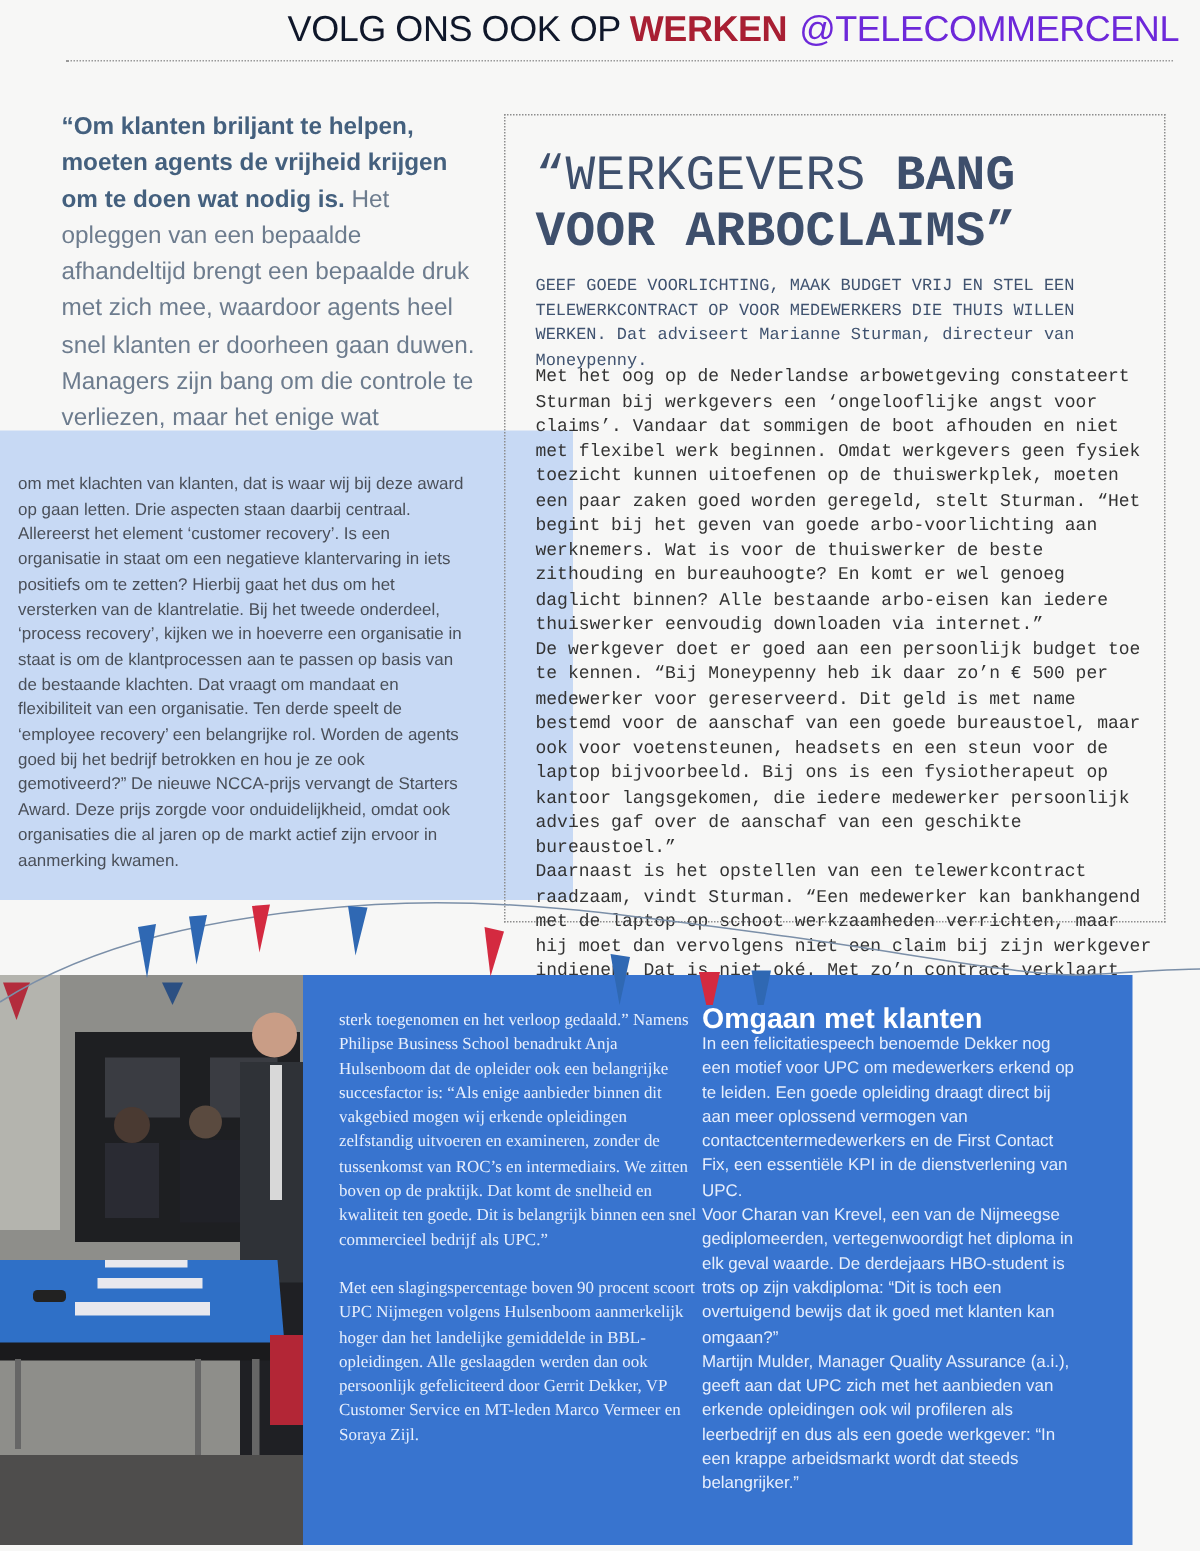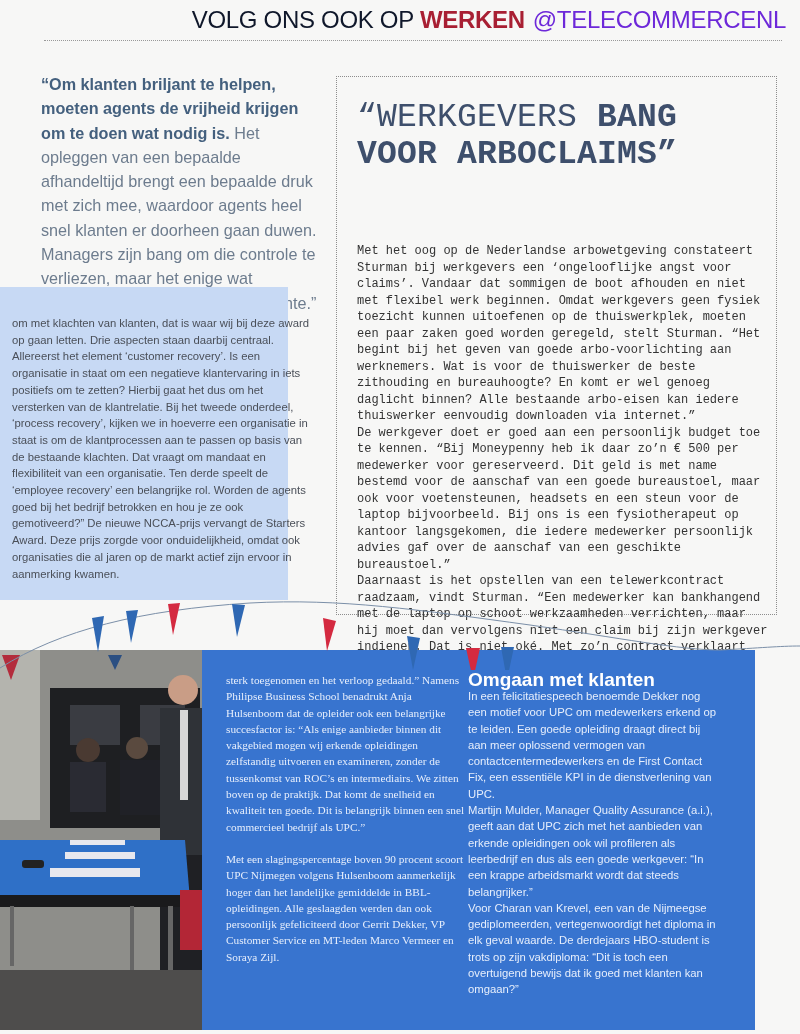--- a/index.html
+++ b/index.html
@@ -25,21 +25,21 @@
 
   
   .pull-quote {
     position:absolute; left:41px; top:72px; width:280px;
     font-size:16.2px; line-height:24.3px; color:#6d7c8e;
   }
   .pull-quote b { color:#44607e; font-weight:700; }
 
   
   .light-box {
-    position:absolute; left:0; top:287px; width:288px; height:313px;
+    position:absolute; left:0; top:287px; width:382px; height:313px;
     background:#c7d9f4;
   }
   .light-box p {
     margin:0; position:absolute; left:12px; top:28px; width:300px;
     font-size:11.3px; line-height:16.7px; color:#4a4f58;
   }
 
   
   .article {
     position:absolute; left:336px; top:76px; width:441px; height:539px;
@@ -99,20 +99,21 @@
 <div class="pull-quote">
   <b>“Om klanten briljant te helpen, moeten agents de vrijheid krijgen om te doen wat nodig is.</b><span> Het opleggen van een bepaalde afhandeltijd brengt een bepaalde druk met zich mee, waardoor agents heel snel klanten er doorheen gaan duwen. Managers zijn bang om die controle te verliezen, maar het enige wat medewerkers nodig hebben is ruimte.”</span>
 </div>
 
 <div class="light-box">
   <p>om met klachten van klanten, dat is waar wij bij deze award op gaan letten. Drie aspecten staan daarbij centraal. Allereerst het element ‘customer recovery’. Is een organisatie in staat om een negatieve klantervaring in iets positiefs om te zetten? Hierbij gaat het dus om het versterken van de klantrelatie. Bij het tweede onderdeel, ‘process recovery’, kijken we in hoeverre een organisatie in staat is om de klantprocessen aan te passen op basis van de bestaande klachten. Dat vraagt om mandaat en flexibiliteit van een organisatie. Ten derde speelt de ‘employee recovery’ een belangrijke rol. Worden de agents goed bij het bedrijf betrokken en hou je ze ook gemotiveerd?” De nieuwe NCCA-prijs vervangt de Starters Award. Deze prijs zorgde voor onduidelijkheid, omdat ook organisaties die al jaren op de markt actief zijn ervoor in aanmerking kwamen.</p>
 </div>
 
 <div class="article">
   <h1><span>“WERKGEVERS </span><b>BANG VOOR ARBOCLAIMS”</b></h1>
+  <p class="intro">GEEF GOEDE VOORLICHTING, MAAK BUDGET VRIJ EN STEL EEN TELEWERKCONTRACT OP VOOR MEDEWERKERS DIE THUIS WILLEN WERKEN. Dat adviseert Marianne Sturman, directeur van Moneypenny.</p>
   <div class="body">
     <span>Met het oog op de Nederlandse arbowetgeving constateert Sturman bij werkgevers een ‘ongelooflijke angst voor claims’. Vandaar dat sommigen de boot afhouden en niet met flexibel werk beginnen. Omdat werkgevers geen fysiek toezicht kunnen uitoefenen op de thuiswerkplek, moeten een paar zaken goed worden geregeld, stelt Sturman. “Het begint bij het geven van goede arbo-voorlichting aan werknemers. Wat is voor de thuiswerker de beste zithouding en bureauhoogte? En komt er wel genoeg daglicht binnen? Alle bestaande arbo-eisen kan iedere thuiswerker eenvoudig downloaden via internet.”</span>
     <span>De werkgever doet er goed aan een persoonlijk budget toe te kennen. “Bij Moneypenny heb ik daar zo’n € 500 per medewerker voor gereserveerd. Dit geld is met name bestemd voor de aanschaf van een goede bureaustoel, maar ook voor voetensteunen, headsets en een steun voor de laptop bijvoorbeeld. Bij ons is een fysiotherapeut op kantoor langsgekomen, die iedere medewerker persoonlijk advies gaf over de aanschaf van een geschikte bureaustoel.”</span>
     <span>Daarnaast is het opstellen van een telewerkcontract raadzaam, vindt Sturman. “Een medewerker kan bankhangend met de laptop op schoot werkzaamheden verrichten, maar hij moet dan vervolgens niet een claim bij zijn werkgever indienen. Dat is niet oké. Met zo’n contract verklaart een werknemer zich aan de regels te houden. Zelf verantwoordelijkheid nemen, daar gaat het om.”</span>
   </div>
 </div>
 
 <div class="photo">
   <svg width="202" height="380" viewBox="0 0 202 380">
     <rect x="0" y="0" width="202" height="380" fill="#8e8e8a"></rect>
@@ -146,22 +147,22 @@
 
 <div class="blue-box">
   <div class="blue-col col1">
     <p>sterk toegenomen en het verloop gedaald.” Namens Philipse Business School benadrukt Anja Hulsenboom dat de opleider ook een belangrijke succesfactor is: “Als enige aanbieder binnen dit vakgebied mogen wij erkende opleidingen zelfstandig uitvoeren en examineren, zonder de tussenkomst van ROC’s en intermediairs. We zitten boven op de praktijk. Dat komt de snelheid en kwaliteit ten goede. Dit is belangrijk binnen een snel commercieel bedrijf als UPC.”</p>
     <div class="gap"></div>
     <p>Met een slagingspercentage boven 90 procent scoort UPC Nijmegen volgens Hulsenboom aanmerkelijk hoger dan het landelijke gemiddelde in BBL-opleidingen. Alle geslaagden werden dan ook persoonlijk gefeliciteerd door Gerrit Dekker, VP Customer Service en MT-leden Marco Vermeer en Soraya Zijl.</p>
   </div>
   <div class="blue-col col2">
     <h3>Omgaan met klanten</h3>
     <p>In een felicitatiespeech benoemde Dekker nog een motief voor UPC om medewerkers erkend op te leiden. Een goede opleiding draagt direct bij aan meer oplossend vermogen van contactcentermedewerkers en de First Contact Fix, een essentiële KPI in de dienstverlening van UPC.</p>
+    <p>Voor Charan van Krevel, een van de Nijmeegse gediplomeerden, vertegenwoordigt het diploma in elk geval waarde. De derdejaars HBO-student is trots op zijn vakdiploma: “Dit is toch een overtuigend bewijs dat ik goed met klanten kan omgaan?”</p>
     <p>Martijn Mulder, Manager Quality Assurance (a.i.), geeft aan dat UPC zich met het aanbieden van erkende opleidingen ook wil profileren als leerbedrijf en dus als een goede werkgever: “In een krappe arbeidsmarkt wordt dat steeds belangrijker.”</p>
-    <p>Voor Charan van Krevel, een van de Nijmeegse gediplomeerden, vertegenwoordigt het diploma in elk geval waarde. De derdejaars HBO-student is trots op zijn vakdiploma: “Dit is toch een overtuigend bewijs dat ik goed met klanten kan omgaan?”</p>
   </div>
 </div>
 
 <svg class="bunting" viewBox="0 0 800 80">
   <path d="M0,78 C60,40 140,20 250,13 C340,8 420,20 530,35 C620,48 680,60 720,60 C760,58 780,56 800,56" fill="none" stroke="#7b8fa8" stroke-width="1"></path>
   <polygon points="92,28 104,26 98,62" fill="#2f68b3"></polygon>
   <polygon points="126,21 138,20 131,53" fill="#2f68b3"></polygon>
   <polygon points="168,14 180,13 173,45" fill="#d42a40"></polygon>
   <polygon points="232,14 245,15 237,47" fill="#2f68b3"></polygon>
   <polygon points="323,28 336,31 327,61" fill="#d42a40"></polygon>

